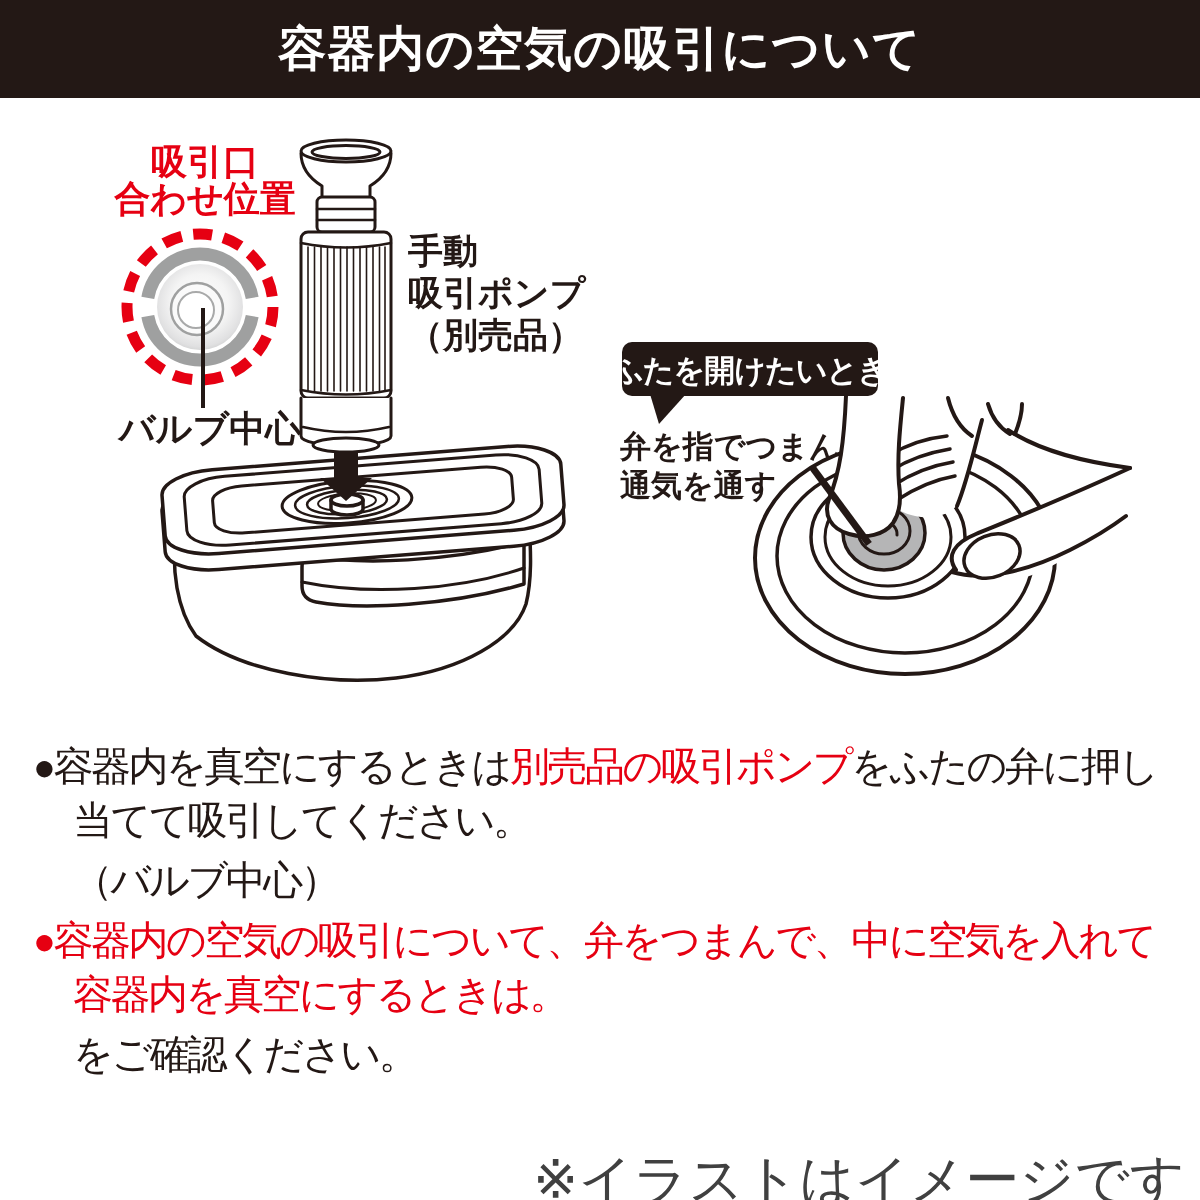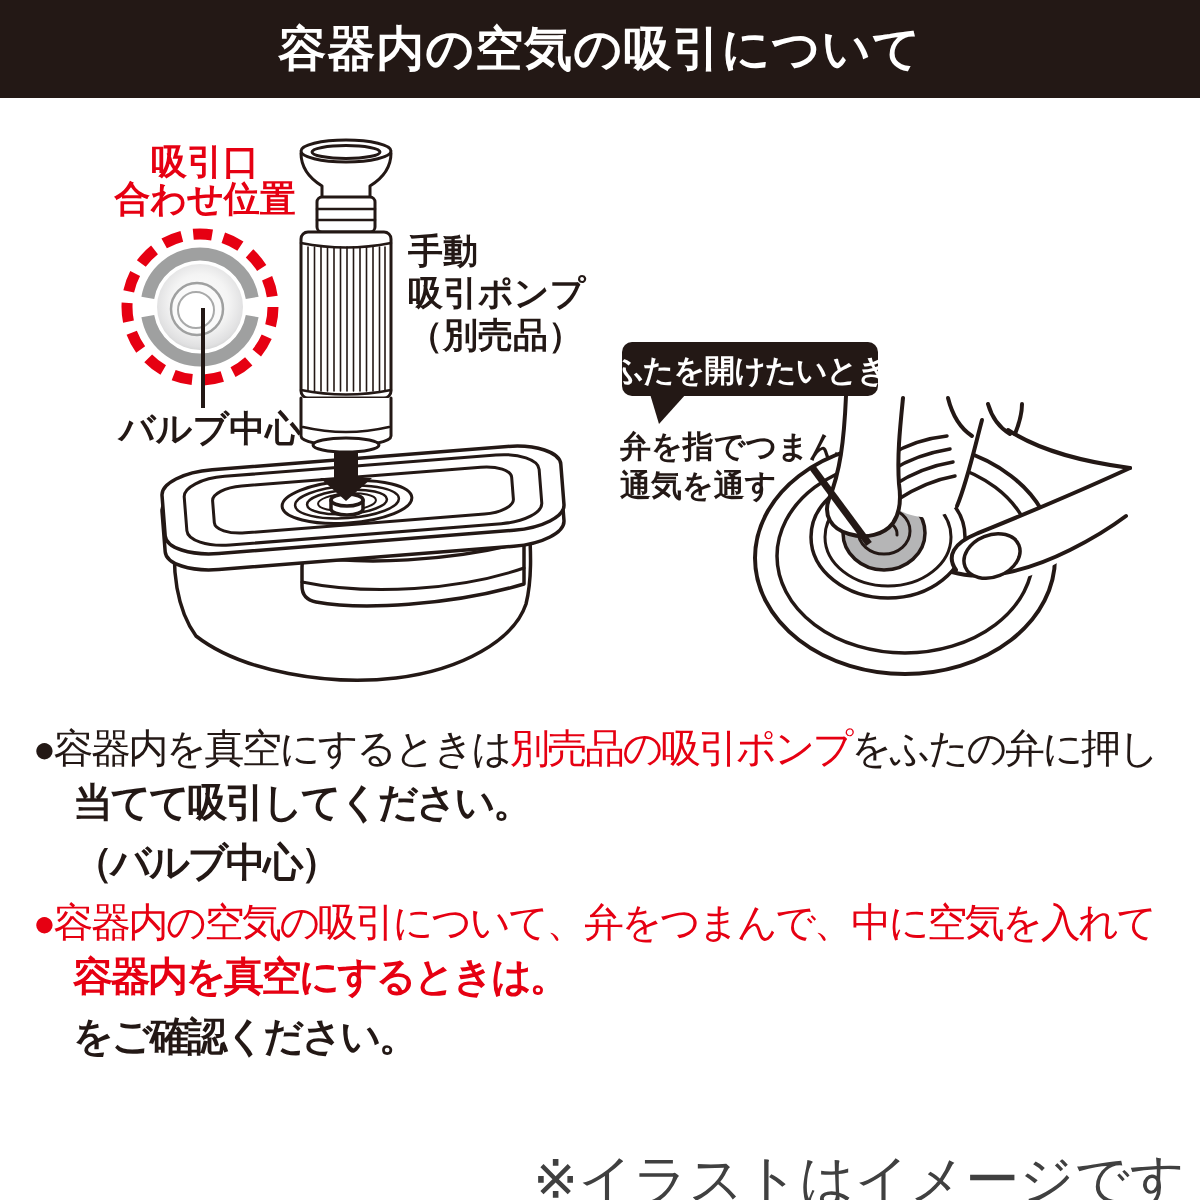--- a/index.html
+++ b/index.html
@@ -23,27 +23,27 @@
   .illus{position:absolute;top:98px;left:0;}
 
   svg text{font-family:"Liberation Sans","DejaVu Sans",sans-serif;}
   .t-red{fill:#e60012;font-weight:bold;font-size:36px;}
   .t-dark{fill:#231815;font-weight:600;font-size:36px;}
   .t-pump{fill:#231815;font-weight:600;font-size:35px;}
   .t-bubble{fill:#ffffff;font-weight:bold;font-size:31px;letter-spacing:-1px;}
   .t-pinch{fill:#231815;font-weight:600;font-size:31px;}
 
   
-  .notes{position:absolute;left:33px;top:722px;width:1160px;}
+  .notes{position:absolute;left:33px;top:740px;width:1160px;}
   .note{margin-bottom:7px;}
   .note-line{
     font-size:40px;line-height:53px;letter-spacing:-2.5px;
     font-weight:500;white-space:nowrap;color:#231815;
   }
-  .note-line.cont{padding-left:40px;font-weight:bold;}
+  .note-line.cont{padding-left:40px;}
   .note-line .red{color:#e60012;}
   .bullet{font-size:38px;}
 
   .footnote{
     position:absolute;top:1144px;right:15px;
     font-size:54px;font-weight:500;color:#404040;letter-spacing:0;
   }
 </style>
 </head>
 <body>

